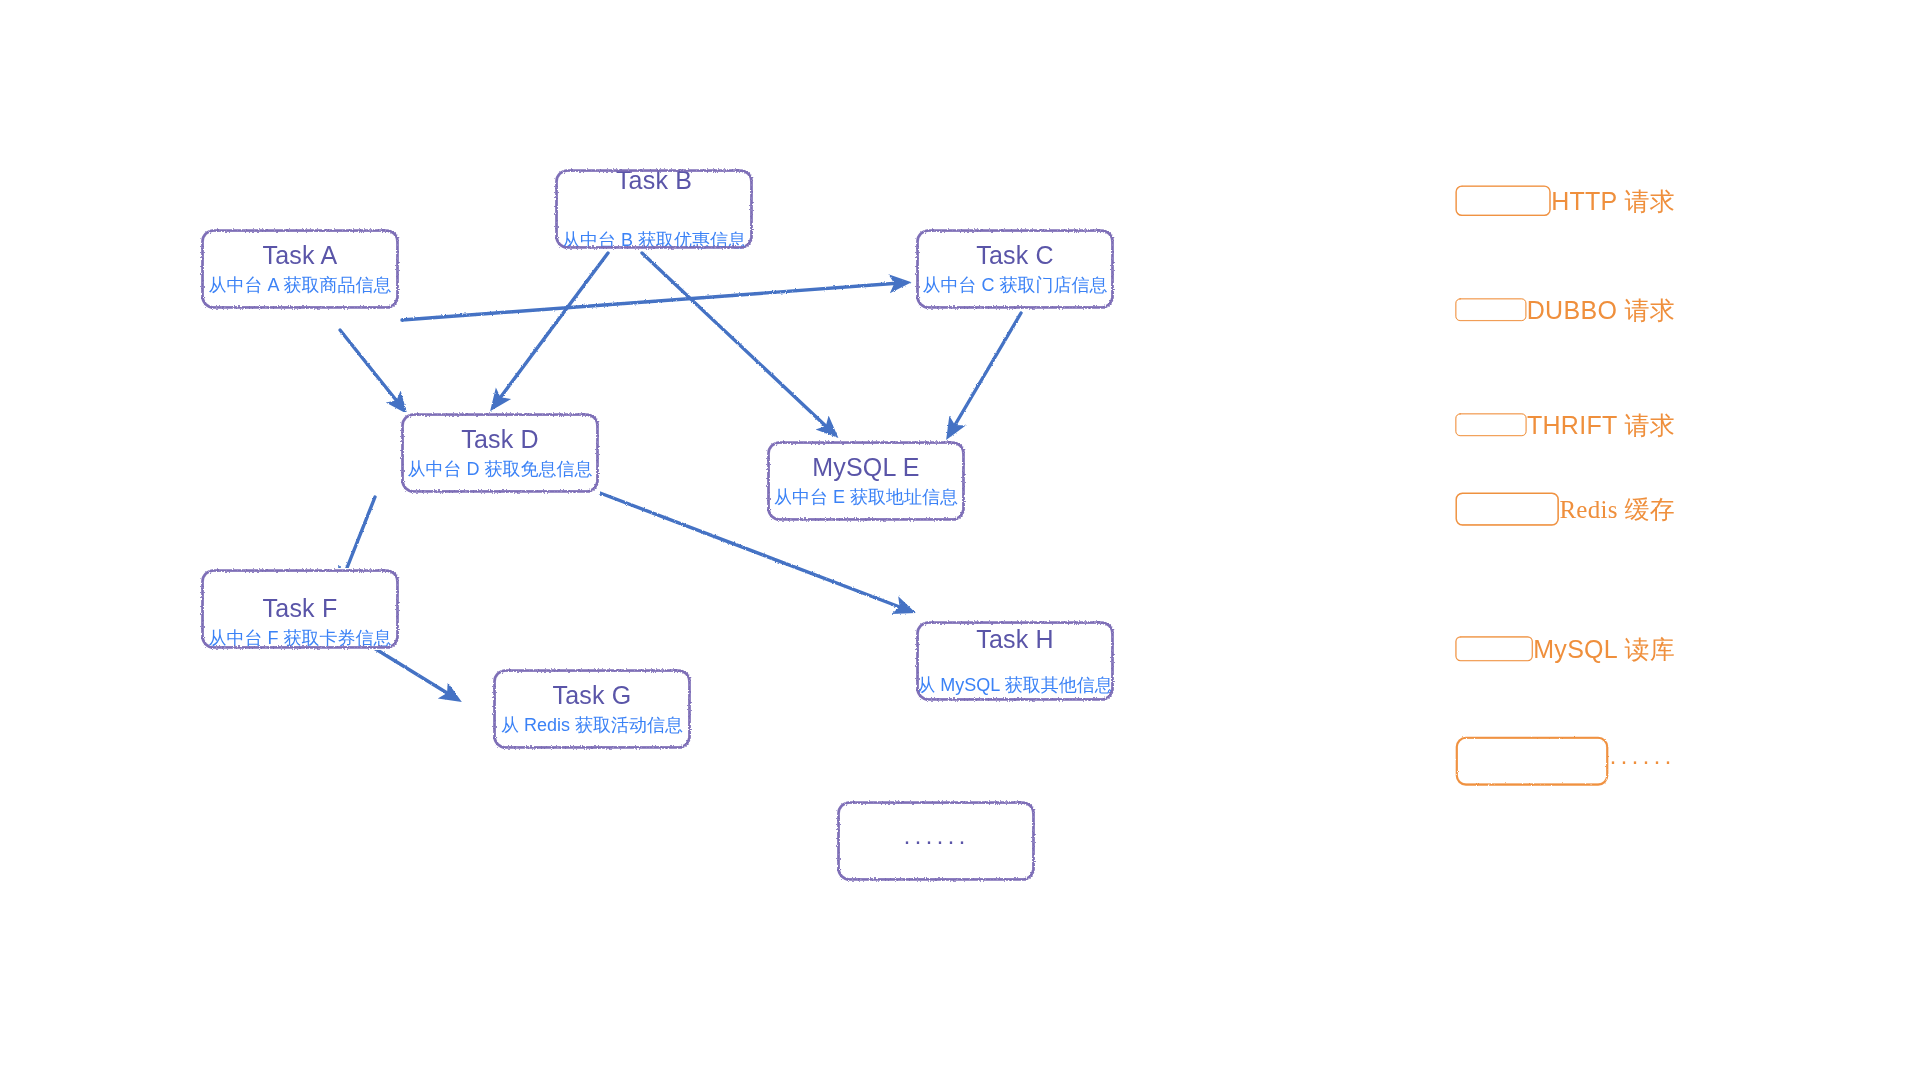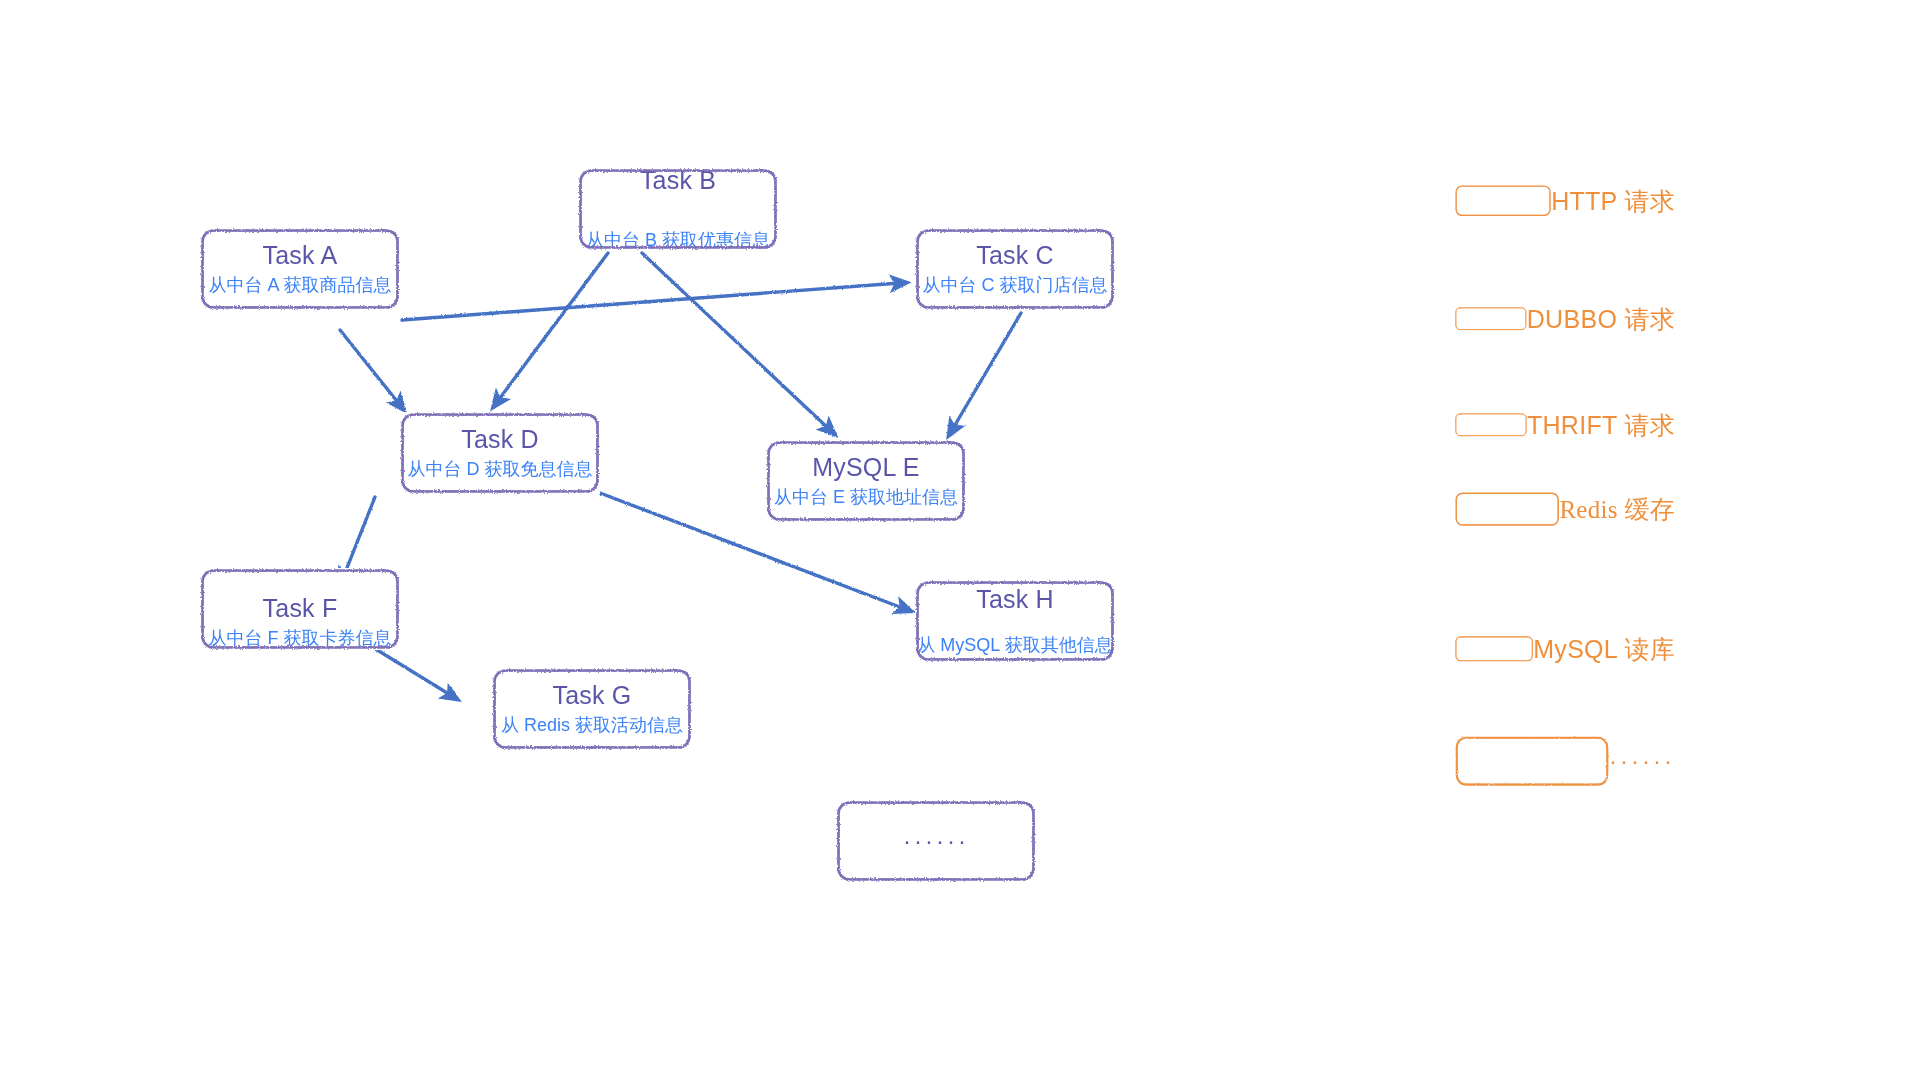--- a/index.html
+++ b/index.html
@@ -130,21 +130,21 @@
       <div class="node" style="left: 200px; top: 228px; width: 200px; height: 82px;">
         <svg class="sketch-frame" viewBox="0 0 200 82" preserveAspectRatio="none">
           <g filter="url(#roughen-box)">
             <rect x="2.45" y="2.45" width="195.1" height="77.1" rx="11" ry="11" fill="none" stroke="#7a6ab5" stroke-width="2.6" stroke-opacity="0.95" stroke-linecap="round"></rect>
             <rect x="2.9" y="2.9" width="194.2" height="76.2" rx="11" ry="11" fill="none" stroke="#7a6ab5" stroke-width="1.9" stroke-opacity="0.55" stroke-linecap="round"></rect>
           </g>
         </svg>
         <div class="node-title">Task A</div>
         <div class="node-sub">从中台 A 获取商品信息</div>
       </div>
-      <div class="node" style="left: 578px; top: 168px; width: 200px; height: 82px; gap: 30px;">
+      <div class="node" style="left: 554px; top: 168px; width: 200px; height: 82px; gap: 30px;">
         <svg class="sketch-frame" viewBox="0 0 200 82" preserveAspectRatio="none">
           <g filter="url(#roughen-box)">
             <rect x="2.45" y="2.45" width="195.1" height="77.1" rx="11" ry="11" fill="none" stroke="#7a6ab5" stroke-width="2.6" stroke-opacity="0.95" stroke-linecap="round"></rect>
             <rect x="2.9" y="2.9" width="194.2" height="76.2" rx="11" ry="11" fill="none" stroke="#7a6ab5" stroke-width="1.9" stroke-opacity="0.55" stroke-linecap="round"></rect>
           </g>
         </svg>
         <div class="node-title">Task B</div>
         <div class="node-sub">从中台 B 获取优惠信息</div>
       </div>
       <div class="node" style="left: 915px; top: 228px; width: 200px; height: 82px;">
@@ -190,21 +190,21 @@
       <div class="node" style="left: 492px; top: 668px; width: 200px; height: 82px;">
         <svg class="sketch-frame" viewBox="0 0 200 82" preserveAspectRatio="none">
           <g filter="url(#roughen-box)">
             <rect x="2.45" y="2.45" width="195.1" height="77.1" rx="11" ry="11" fill="none" stroke="#7a6ab5" stroke-width="2.6" stroke-opacity="0.95" stroke-linecap="round"></rect>
             <rect x="2.9" y="2.9" width="194.2" height="76.2" rx="11" ry="11" fill="none" stroke="#7a6ab5" stroke-width="1.9" stroke-opacity="0.55" stroke-linecap="round"></rect>
           </g>
         </svg>
         <div class="node-title">Task G</div>
         <div class="node-sub">从 Redis 获取活动信息</div>
       </div>
-      <div class="node" style="left: 915px; top: 580px; width: 200px; height: 82px; gap: 16px;">
+      <div class="node" style="left: 915px; top: 620px; width: 200px; height: 82px; gap: 16px;">
         <svg class="sketch-frame" viewBox="0 0 200 82" preserveAspectRatio="none">
           <g filter="url(#roughen-box)">
             <rect x="2.45" y="2.45" width="195.1" height="77.1" rx="11" ry="11" fill="none" stroke="#7a6ab5" stroke-width="2.6" stroke-opacity="0.95" stroke-linecap="round"></rect>
             <rect x="2.9" y="2.9" width="194.2" height="76.2" rx="11" ry="11" fill="none" stroke="#7a6ab5" stroke-width="1.9" stroke-opacity="0.55" stroke-linecap="round"></rect>
           </g>
         </svg>
         <div class="node-title">Task H</div>
         <div class="node-sub">从 MySQL 获取其他信息</div>
       </div>
       <div class="node" style="left: 836px; top: 800px; width: 200px; height: 82px;">
@@ -222,21 +222,21 @@
     <div id="legend-group">
         <div class="legend-item" style="left: 1455px; top: 165px; width: 220px; height: 72px;">
           <svg class="sketch-frame" viewBox="0 0 220 72" preserveAspectRatio="none">
             <g filter="url(#roughen-box)">
               <rect x="2.5" y="2.5" width="215" height="67" rx="13" ry="13" fill="none" stroke="#ef8f3c" stroke-width="3" stroke-opacity="0.96" stroke-linecap="round"></rect>
               <rect x="3.1" y="3.1" width="213.8" height="65.8" rx="13" ry="13" fill="none" stroke="#ef8f3c" stroke-width="2" stroke-opacity="0.5" stroke-linecap="round"></rect>
             </g>
           </svg>
           <span class="legend-label">HTTP 请求</span>
         </div>
-        <div class="legend-item" style="left: 1455px; top: 283px; width: 220px; height: 72px;">
+        <div class="legend-item" style="left: 1455px; top: 274px; width: 220px; height: 72px;">
           <svg class="sketch-frame" viewBox="0 0 220 72" preserveAspectRatio="none">
             <g filter="url(#roughen-box)">
               <rect x="2.5" y="2.5" width="215" height="67" rx="13" ry="13" fill="none" stroke="#ef8f3c" stroke-width="3" stroke-opacity="0.96" stroke-linecap="round"></rect>
               <rect x="3.1" y="3.1" width="213.8" height="65.8" rx="13" ry="13" fill="none" stroke="#ef8f3c" stroke-width="2" stroke-opacity="0.5" stroke-linecap="round"></rect>
             </g>
           </svg>
           <span class="legend-label">DUBBO 请求</span>
         </div>
         <div class="legend-item" style="left: 1455px; top: 389px; width: 220px; height: 72px; justify-content: center;">
           <svg class="sketch-frame" viewBox="0 0 220 72" preserveAspectRatio="none">

